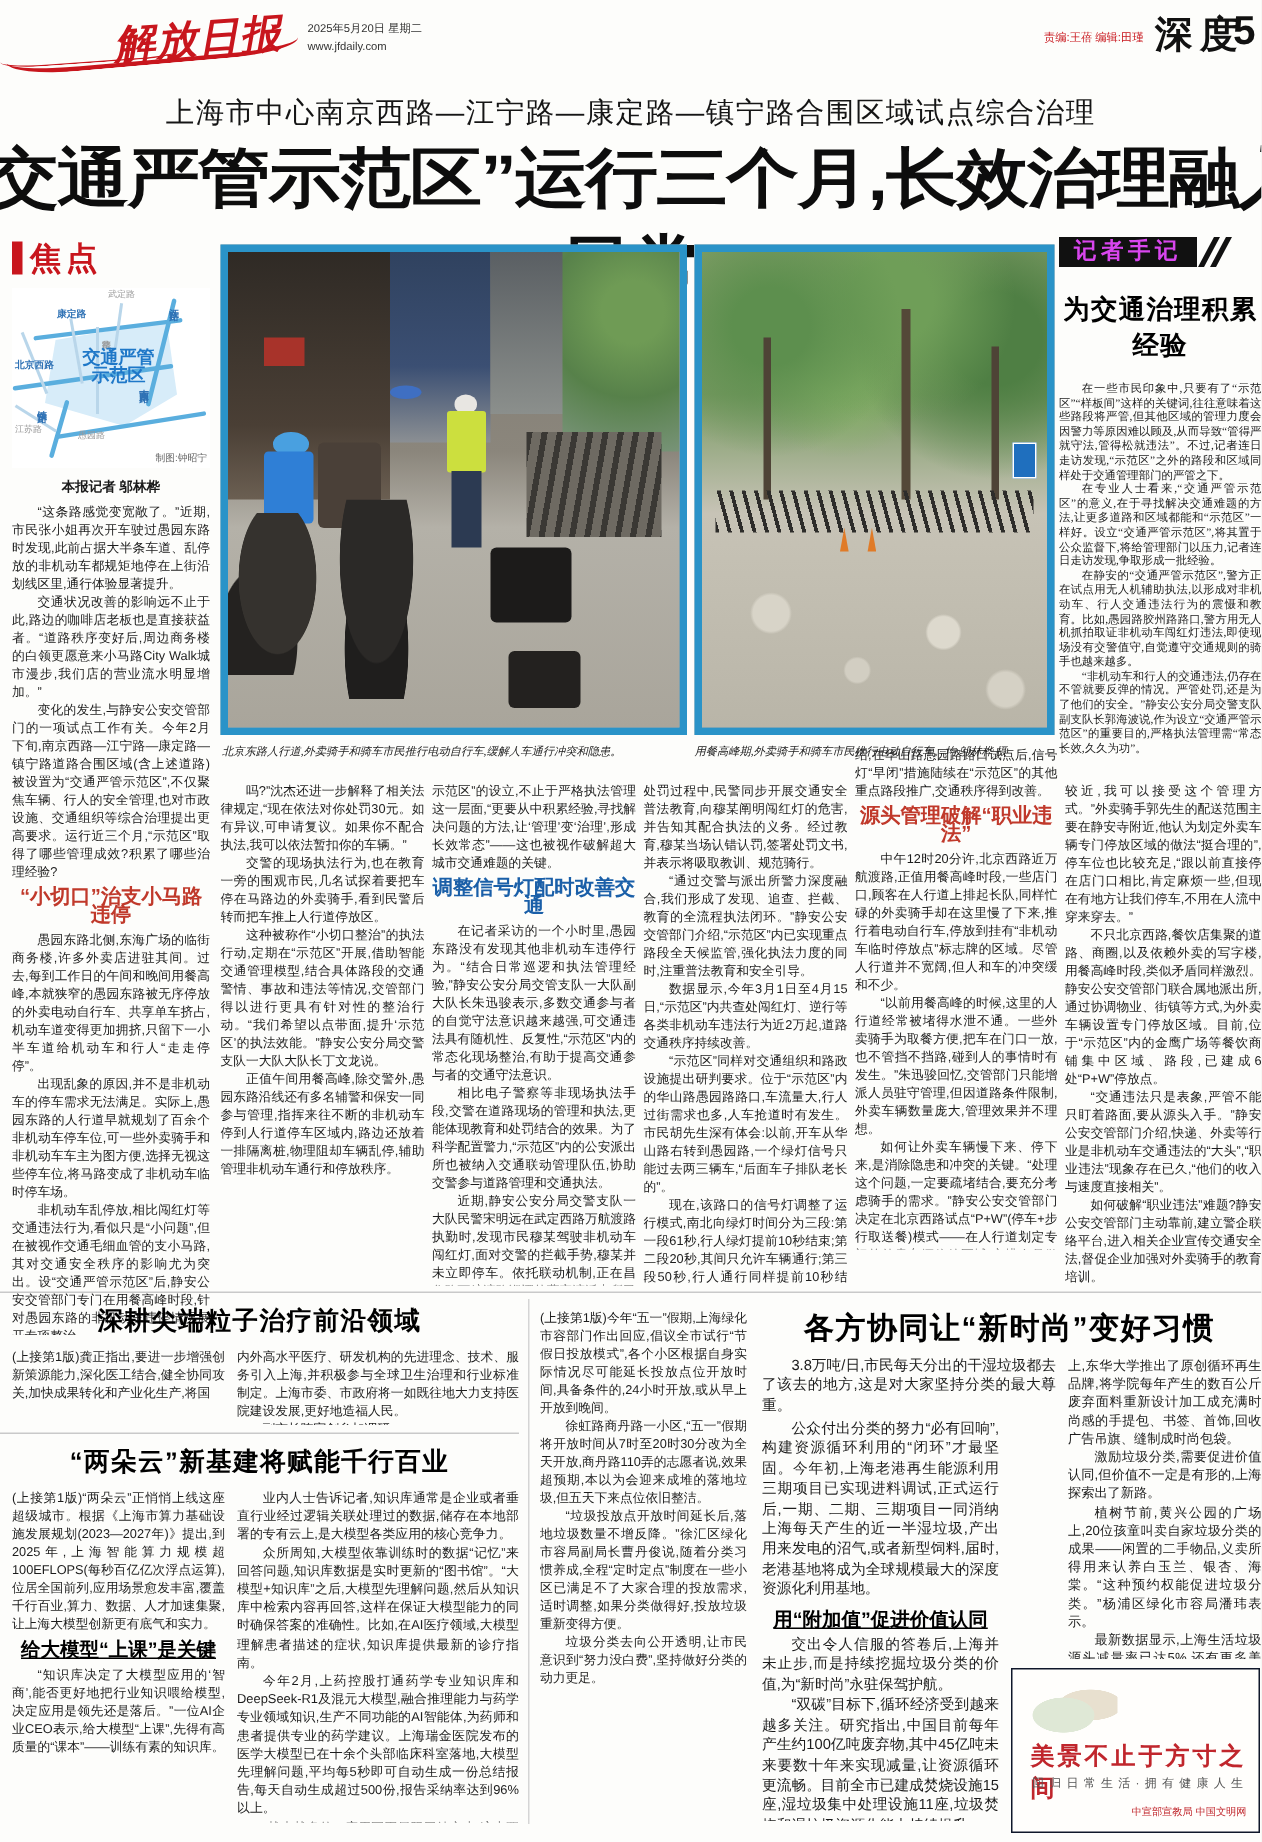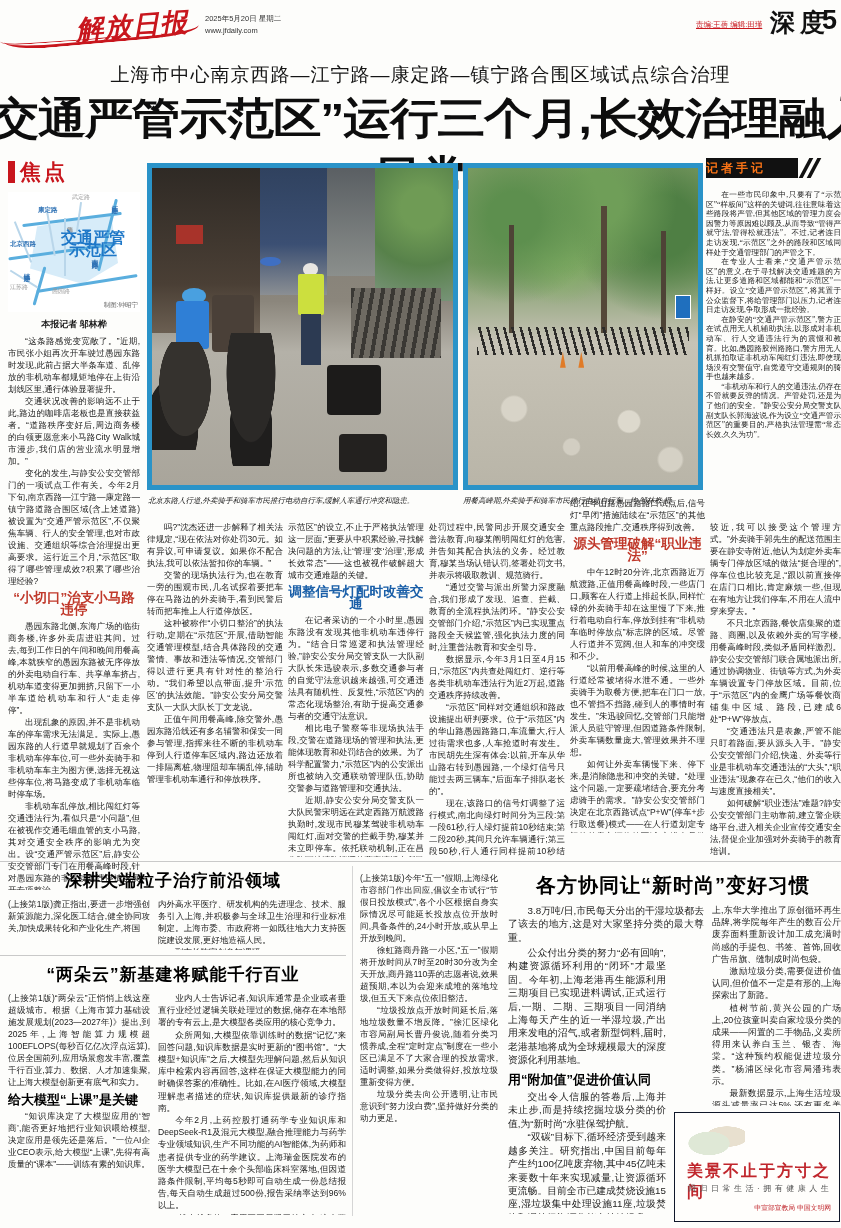--- a/index.html
+++ b/index.html
@@ -32,42 +32,42 @@
   .focus-txt{font-size:21px;font-weight:bold;color:#c8161d;letter-spacing:3px;}
   .map{position:relative;width:132px;height:120px;background:#fff;overflow:hidden;}
   .zone{position:absolute;left:22px;top:22px;width:88px;height:70px;background:#d7ecf9;
         clip-path:polygon(8% 18%,92% 0%,100% 70%,60% 100%,0 78%);}
   .rd{position:absolute;background:#5aaede;height:3px;border-radius:2px;}
   .rdv{position:absolute;background:#5aaede;width:3px;border-radius:2px;}
   .rdm{position:absolute;background:#b9d6ea;}
   .maplab{position:absolute;font-size:6.5px;color:#2f72b5;font-weight:bold;line-height:7px;}
   .maplab.v{writing-mode:vertical-rl;letter-spacing:1px;}
   .maplab.min{color:#9a9a9a;font-weight:normal;font-size:6px;}
-  .zonelab{position:absolute;left:52px;top:40px;width:66px;text-align:center;
-           font-size:16px;font-weight:bold;color:#1f78c8;line-height:12px;}
+  .zonelab{position:absolute;left:38px;top:40px;width:66px;text-align:center;
+           font-size:12px;font-weight:bold;color:#1f78c8;line-height:12px;}
   .credit{position:absolute;right:2px;bottom:2px;font-size:6.5px;color:#666;}
   .byline{font-size:9px;font-weight:bold;text-align:center;margin:6px 0 4px;}
   
   .photo{border:5px solid #2a93c8;background:#aeaca6;overflow:hidden;}
   .cap{font-family:"Liberation Serif",serif;font-style:italic;font-size:7.5px;color:#222;line-height:10px;}
   
-  .nb-label{position:relative;background:#111;color:#f97316;width:92px;height:20px;
-            font-size:12px;font-weight:bold;letter-spacing:3px;text-align:left;line-height:20px;}
+  .nb-label{position:relative;background:#111;color:#d946ef;width:92px;height:20px;
+            font-size:15px;font-weight:bold;letter-spacing:3px;text-align:center;line-height:20px;}
   .nb-slash{position:absolute;top:0;width:4px;height:20px;background:#111;transform:skewX(-28deg);}
   .nb-title{font-family:"Liberation Serif",serif;font-size:17.5px;font-weight:bold;color:#000;
             text-align:center;letter-spacing:1px;}
   .nb-body{font-family:"Liberation Serif",serif;font-size:7.6px;line-height:9.6px;
            text-align:justify;color:#222;overflow:hidden;}
   .nb-body p{margin:0;text-indent:2em;}
   
   .hrule{background:#c9c9c9;height:1px;}
   .vrule{background:#d5d5d5;width:1px;}
   .b-head{font-size:17px;font-weight:bold;color:#000;text-align:center;letter-spacing:1px;}
   .b-head-lg{font-size:20px;font-weight:bold;color:#000;text-align:center;letter-spacing:1px;}
-  .subhead-sm{font-size:13px;font-weight:bold;color:#000;margin:6px 0 4px;text-indent:0!important;}
+  .subhead-sm{font-size:13px;font-weight:bold;color:#000;text-align:center;margin:6px 0 4px;text-indent:0!important;text-decoration:underline;}
   .bt2{font-size:9.8px;line-height:13.4px;text-align:justify;color:#1c1c1c;overflow:hidden;}
   .bt2 p{margin:0;text-indent:2em;}
   .bt3{font-size:8.8px;line-height:12.2px;text-align:justify;color:#1c1c1c;overflow:hidden;}
   .bt3 p{margin:0;text-indent:2em;}
   .adbox{border:1px solid #0f172a;background:#fffefc;}
   .ad-title{font-family:"Liberation Serif",serif;font-size:16px;font-weight:bold;color:#c0262c;
             letter-spacing:2px;}
   .ad-sub{font-size:8px;color:#555;letter-spacing:3.5px;}
   .ad-credit{font-size:6.8px;color:#c0262c;}
   .pv{position:absolute;}
@@ -77,21 +77,21 @@
 
 <div id="page">
 
   <div class="abs" style="left:76px;top:8px;">
     <div class="logo">解放日报</div>
   </div>
   <div class="abs swoosh" style="left:4px;top:24px;"></div>
   <div class="abs swoosh2" style="left:0px;top:33px;"></div>
   <div class="abs mh-small" style="left:205px;top:14px;">2025年5月20日 星期二</div>
   <div class="abs mh-small" style="left:205px;top:26px;">www.jfdaily.com</div>
-  <div class="abs editors" style="left:696px;top:20px;text-decoration:underline;">责编:王蓓 编辑:田瑾</div>
+  <div class="abs editors" style="left:696px;top:20px;">责编:王蓓 编辑:田瑾</div>
   <div class="abs sec-name" style="left:770px;top:6px;">深度</div>
   <div class="abs sec-page" style="left:822px;top:5px;">5</div>
 
   <div class="abs kicker" style="left:0;top:62px;">上海市中心南京西路—江宁路—康定路—镇宁路合围区域试点综合治理</div>
   <div class="abs bigtitle" style="left:0;top:90px;">“交通严管示范区”运行三个月,长效治理融入日常</div>
 
   <div class="abs" style="left:8px;top:158px;width:132px;">
     <div class="focus-label">
       <div class="focus-bar"></div>
       <div class="focus-txt">焦点</div>
@@ -170,20 +170,21 @@
   </div>
   <div class="abs cap" style="left:148px;top:496px;width:300px;">北京东路人行道,外卖骑手和骑车市民推行电动自行车,缓解人车通行冲突和隐患。</div>
   <div class="abs cap" style="left:463px;top:496px;width:232px;">用餐高峰期,外卖骑手和骑车市民推行电动自行车。均 邬林桦 摄</div>
 
   <div class="abs" style="left:706px;top:158px;width:135px;">
     <div style="position:relative;">
       <div class="nb-label">记者手记</div>
       <div class="nb-slash" style="left:98px;"></div>
       <div class="nb-slash" style="left:106px;"></div>
     </div>
+    <div class="nb-title" style="margin-top:16px;">为交通治理积累经验</div>
     <div class="nb-body" style="margin-top:12px;height:275px;">
       <p>在一些市民印象中,只要有了“示范区”“样板间”这样的关键词,往往意味着这些路段将严管,但其他区域的管理力度会因警力等原因难以顾及,从而导致“管得严就守法,管得松就违法”。不过,记者连日走访发现,“示范区”之外的路段和区域同样处于交通管理部门的严管之下。</p>
       <p>在专业人士看来,“交通严管示范区”的意义,在于寻找解决交通难题的方法,让更多道路和区域都能和“示范区”一样好。设立“交通严管示范区”,将其置于公众监督下,将给管理部门以压力,记者连日走访发现,争取形成一批经验。</p>
       <p>在静安的“交通严管示范区”,警方正在试点用无人机辅助执法,以形成对非机动车、行人交通违法行为的震慑和教育。比如,愚园路胶州路路口,警方用无人机抓拍取证非机动车闯红灯违法,即使现场没有交警值守,自觉遵守交通规则的骑手也越来越多。</p>
       <p>“非机动车和行人的交通违法,仍存在不管就要反弹的情况。严管处罚,还是为了他们的安全。”静安公安分局交警支队副支队长郭海波说,作为设立“交通严管示范区”的重要目的,严格执法管理需“常态长效,久久为功”。</p>
     </div>
   </div>
 
   <div class="abs bt" style="left:147px;top:521px;width:136px;height:336px;">
     <p>吗?”沈杰还进一步解释了相关法律规定,“现在依法对你处罚30元。如有异议,可申请复议。如果你不配合执法,我可以依法暂扣你的车辆。”</p>
@@ -237,21 +238,21 @@
 
   <div class="abs b-head" style="left:0;top:963px;width:346px;">“两朵云”新基建将赋能千行百业</div>
   <div class="abs bt" style="left:8px;top:992px;width:142px;height:223px;">
     <p style="text-indent:0;">(上接第1版)“两朵云”正悄悄上线这座超级城市。根据《上海市算力基础设施发展规划(2023—2027年)》提出,到2025年,上海智能算力规模超100EFLOPS(每秒百亿亿次浮点运算),位居全国前列,应用场景愈发丰富,覆盖千行百业,算力、数据、人才加速集聚,让上海大模型创新更有底气和实力。</p>
     <div class="subhead-sm">给大模型“上课”是关键</div>
     <p>“知识库决定了大模型应用的‘智商’,能否更好地把行业知识喂给模型,决定应用是领先还是落后。”一位AI企业CEO表示,给大模型“上课”,先得有高质量的“课本”——训练有素的知识库。</p>
   </div>
   <div class="abs bt" style="left:158px;top:992px;width:188px;height:223px;font-size:8.6px;line-height:12.2px;">
     <p>业内人士告诉记者,知识库通常是企业或者垂直行业经过逻辑关联处理过的数据,储存在本地部署的专有云上,是大模型各类应用的核心竞争力。</p>
     <p>众所周知,大模型依靠训练时的数据“记忆”来回答问题,知识库数据是实时更新的“图书馆”。“大模型+知识库”之后,大模型先理解问题,然后从知识库中检索内容再回答,这样在保证大模型能力的同时确保答案的准确性。比如,在AI医疗领域,大模型理解患者描述的症状,知识库提供最新的诊疗指南。</p>
-    <p>今年2月,上药控股打通药学专业知识库和DeepSeek-R1及混元大模型,融合推理能力与药学专业领域知识,生产不同功能的AI智能体,为药师和患者提供专业的药学建议。上海瑞金医院发布的医学大模型已在十余个头部临床科室落地,但因道路条件限制,平均每5秒即可自动生成一份总结报告,每天自动生成超过500份,报告采纳率达到96%以上。</p>
+    <p>今年2月,上药控股打通药学专业知识库和DeepSeek-R1及混元大模型,融合推理能力与药学专业领域知识,生产不同功能的AI智能体,为药师和患者提供专业的药学建议。上海瑞金医院发布的医学大模型已在十余个头部临床科室落地,大模型先理解问题,平均每5秒即可自动生成一份总结报告,每天自动生成超过500份,报告采纳率达到96%以上。</p>
     <p>“越来越多的AI应用不再局限于纯文本,这也要求知识库支持结构化、半结构化及非结构化数据的复杂融合查询。”国产数据库OceanBase首席执行官杨冰表示,将大模型能力与知识库专有云结合,是让模型应用更懂业务的关键所在。</p>
   </div>
 
   <div class="abs bt" style="left:360px;top:872px;width:138px;height:343px;">
     <p style="text-indent:0;">(上接第1版)今年“五一”假期,上海绿化市容部门作出回应,倡议全市试行“节假日投放模式”,各个小区根据自身实际情况尽可能延长投放点位开放时间,具备条件的,24小时开放,或从早上开放到晚间。</p>
     <p>徐虹路商丹路一小区,“五一”假期将开放时间从7时至20时30分改为全天开放,商丹路110弄的志愿者说,效果超预期,本以为会迎来成堆的落地垃圾,但五天下来点位依旧整洁。</p>
     <p>“垃圾投放点开放时间延长后,落地垃圾数量不增反降。”徐汇区绿化市容局副局长曹丹俊说,随着分类习惯养成,全程“定时定点”制度在一些小区已满足不了大家合理的投放需求,适时调整,如果分类做得好,投放垃圾重新变得方便。</p>
     <p>垃圾分类去向公开透明,让市民意识到“努力没白费”,坚持做好分类的动力更足。</p>
   </div>
   <div class="abs b-head-lg" style="left:505px;top:872px;width:336px;">各方协同让“新时尚”变好习惯</div>

